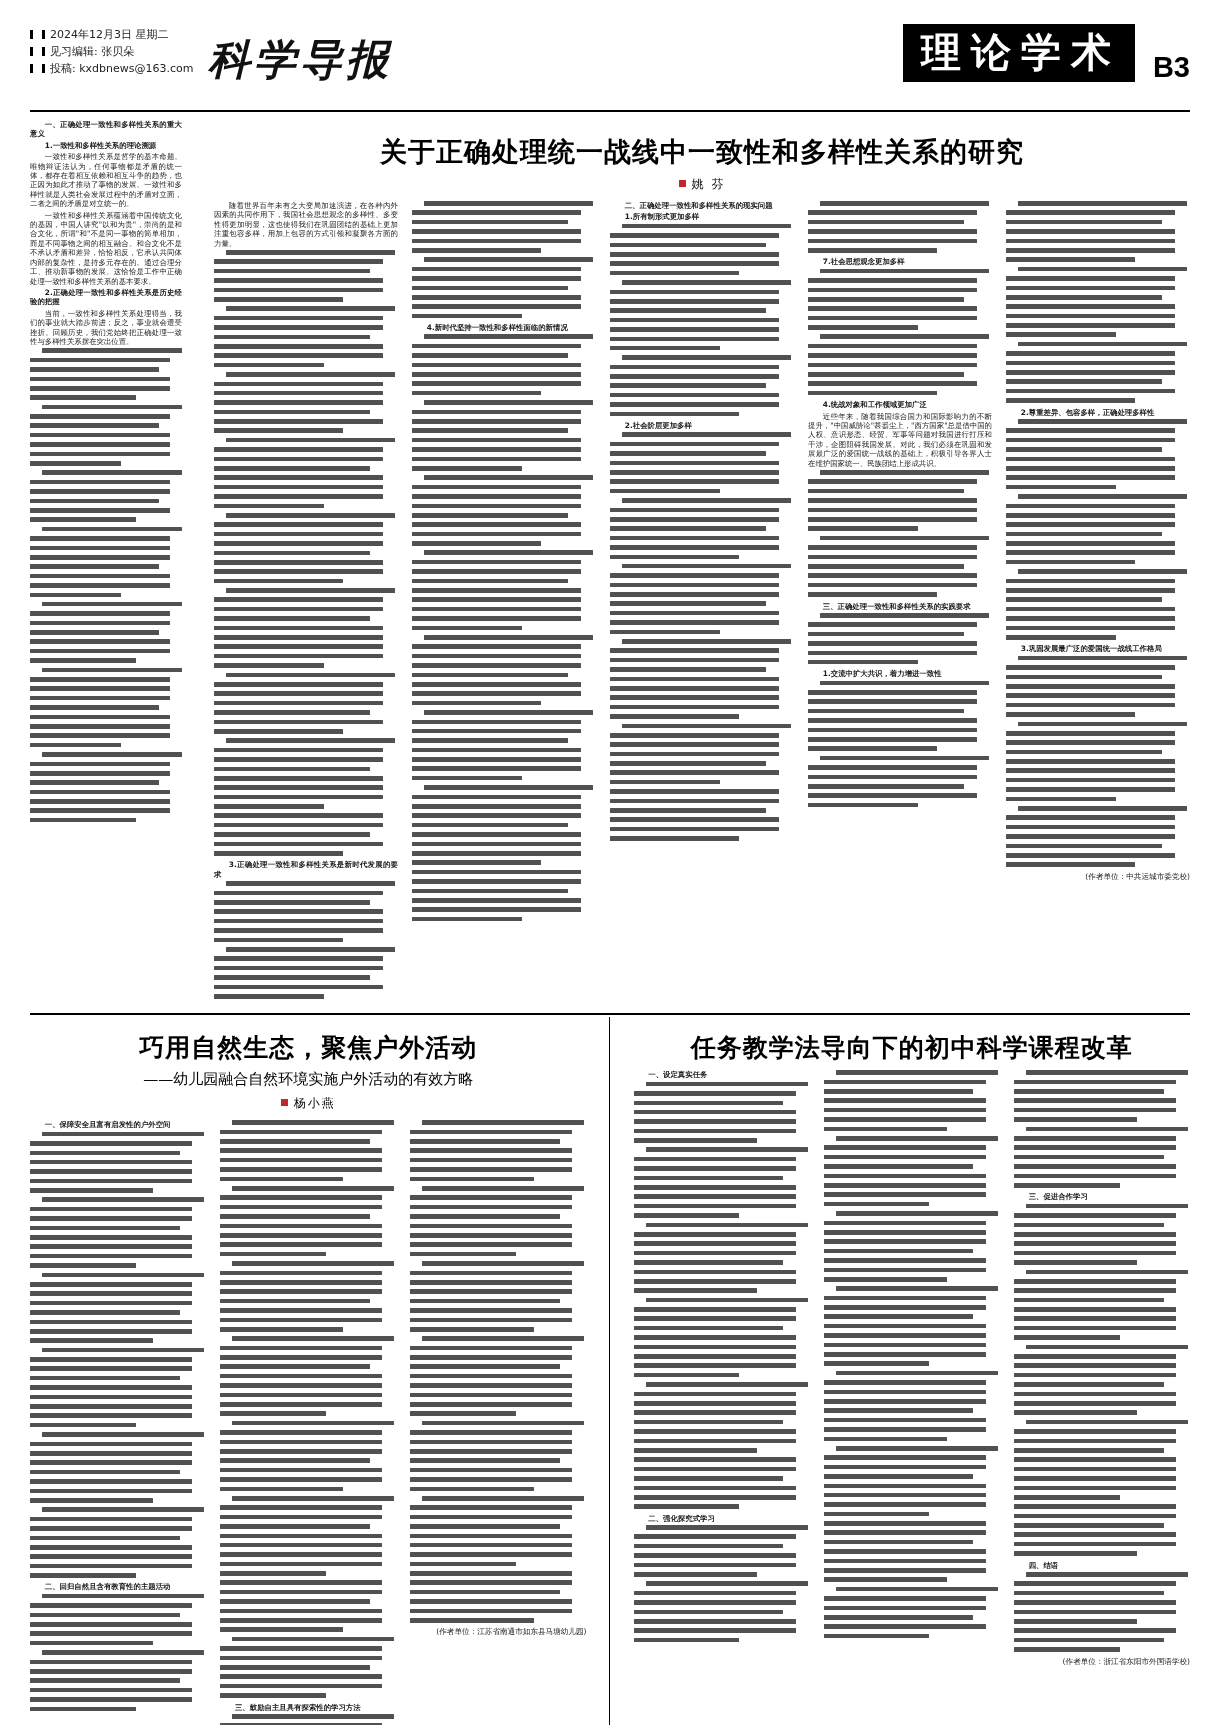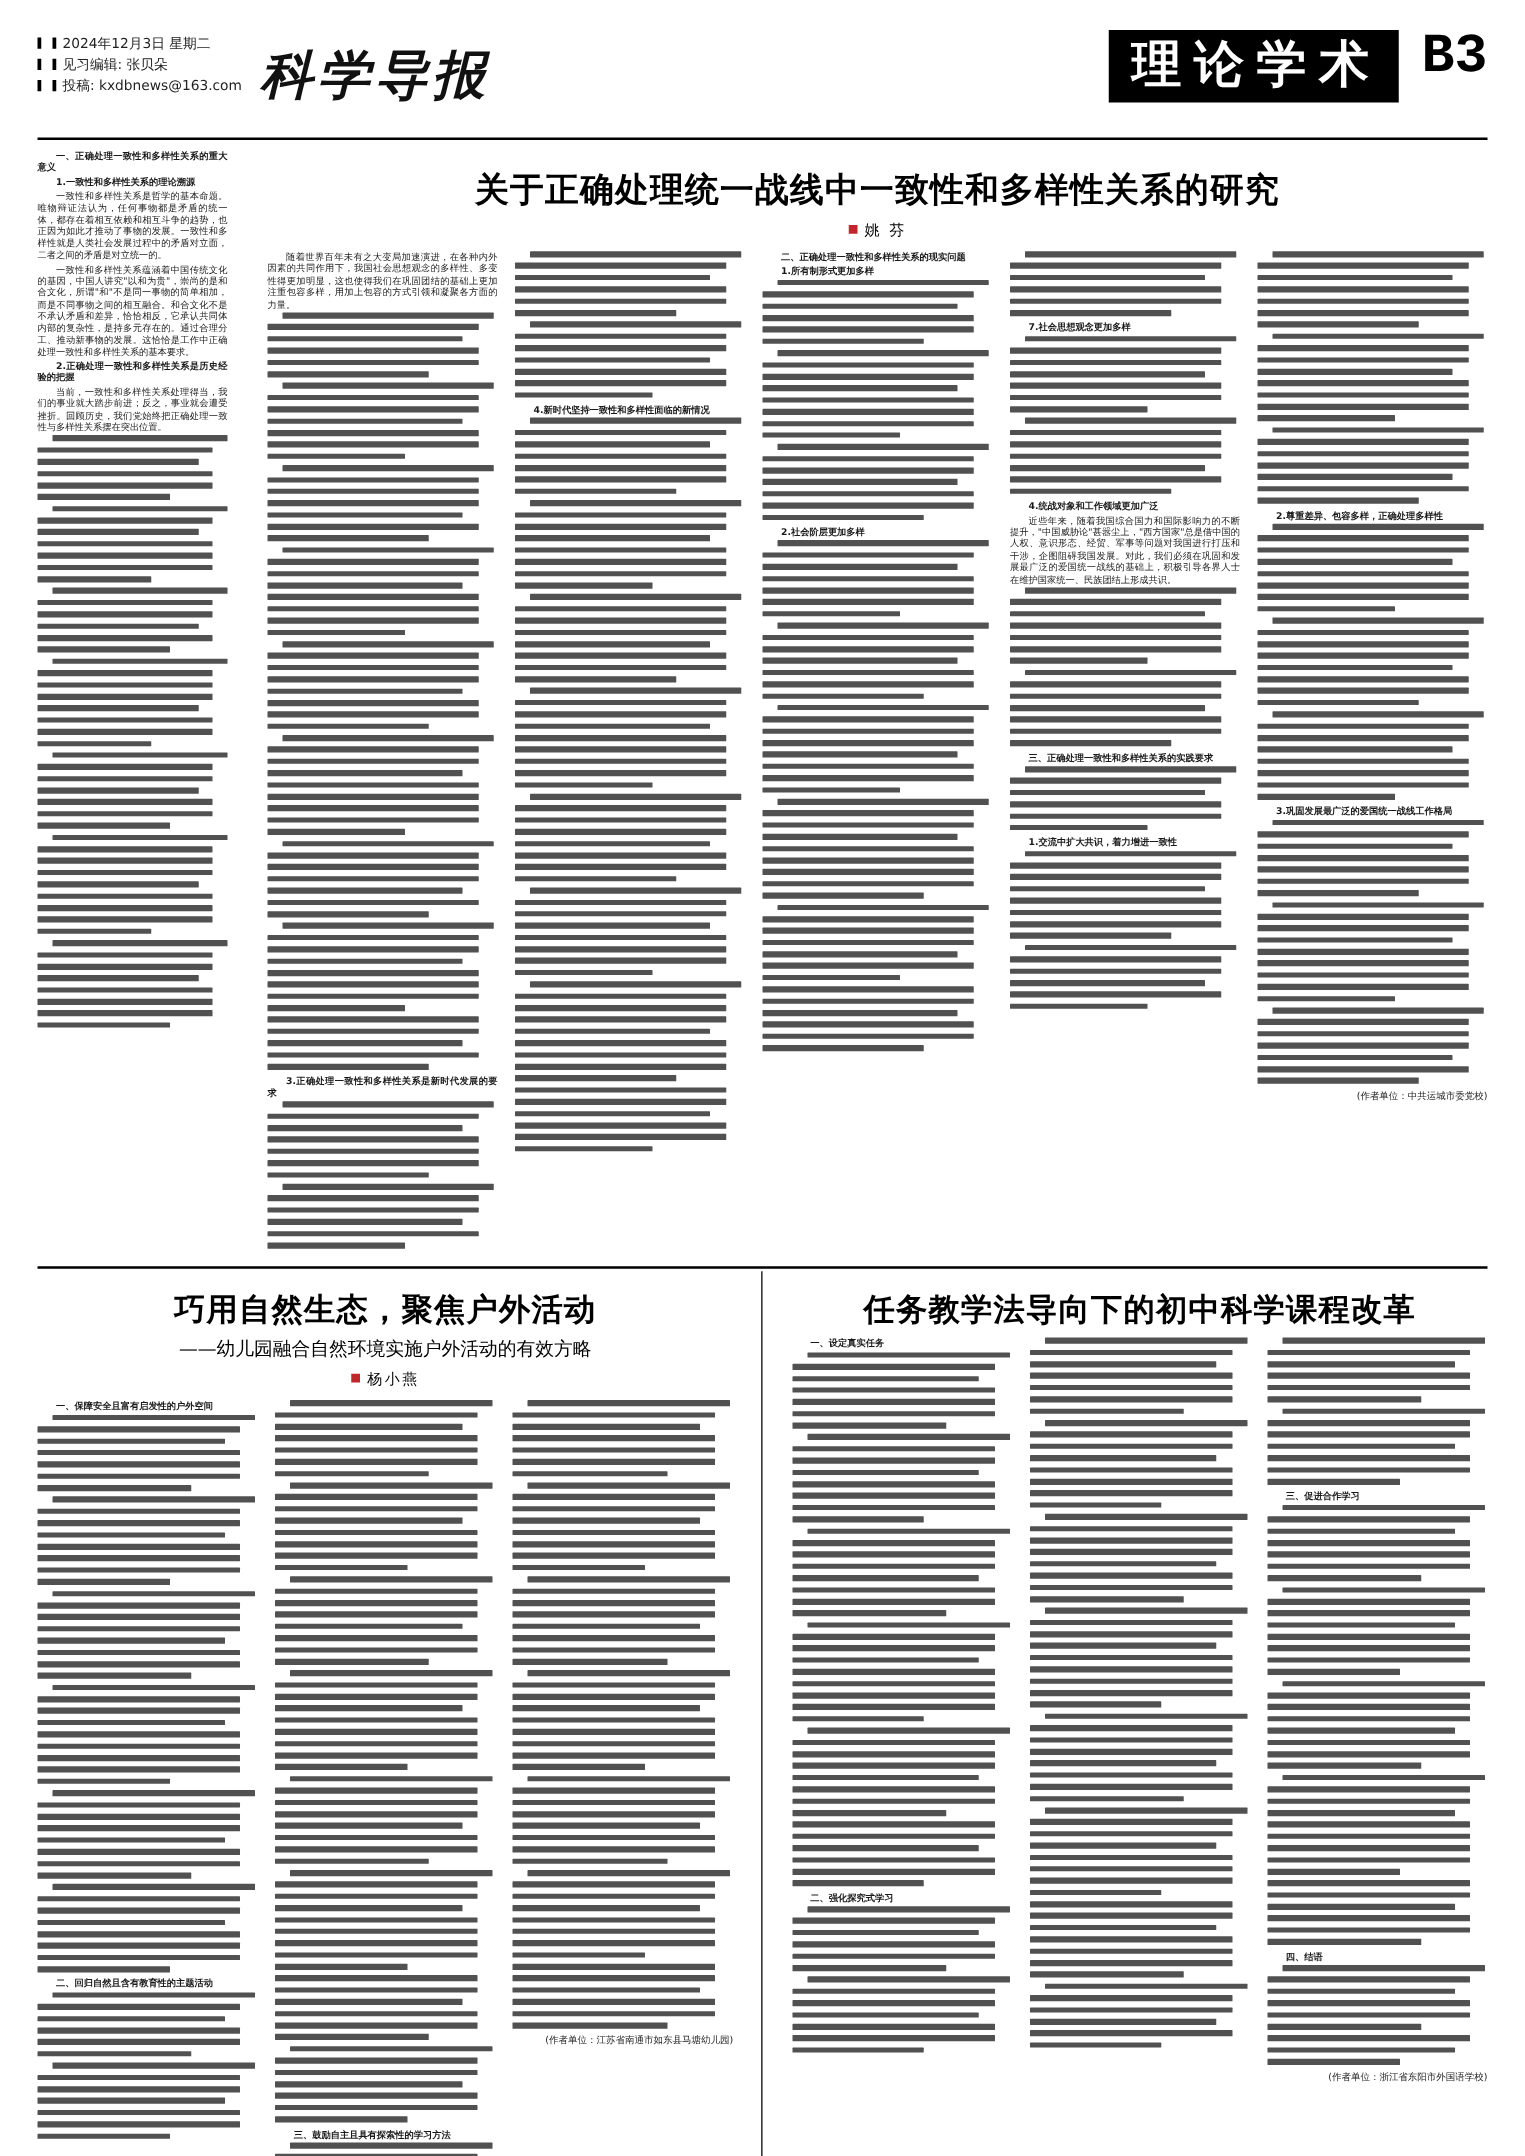--- a/index.html
+++ b/index.html
@@ -5,23 +5,23 @@
   html,body{margin:0;padding:0;background:#ffffff;}
   body{width:1220px;height:1725px;font-family:"DejaVu Sans","Liberation Sans",sans-serif;color:#000;}
   .page{position:relative;width:1220px;height:1725px;padding:0;box-sizing:border-box;}
 
   
   .masthead{position:relative;height:92px;margin:18px 30px 0 30px;border-bottom:2px solid #000;}
   .mh-left{position:absolute;left:0;top:8px;font-size:11px;line-height:17px;color:#222;}
   .mh-left div{white-space:nowrap;}
   .mh-left .bar{display:inline-block;width:9px;height:9px;border-left:3px solid #000;border-right:3px solid #000;margin-right:5px;vertical-align:-1px;}
   .mh-logo{position:absolute;left:178px;top:14px;font-family:"DejaVu Serif","Liberation Serif",serif;font-size:42px;font-weight:bold;letter-spacing:4px;font-style:italic;color:#111;}
-  .mh-right{position:absolute;right:0;top:6px;display:flex;align-items:flex-start;padding-left:17px;}
+  .mh-right{position:absolute;right:0;top:6px;display:flex;align-items:flex-end;padding-left:17px;}
   .mh-title{background:#000;color:#fff;font-family:"DejaVu Serif","Liberation Serif",serif;font-size:40px;font-weight:bold;letter-spacing:10px;padding:8px 14px 10px 18px;line-height:1;}
-  .mh-page{font-family:Liberation Mono, monospace;font-size:44px;font-weight:bold;margin-left:18px;line-height:1;}
+  .mh-page{font-family:Liberation Sans, sans-serif;font-size:29px;font-weight:bold;margin-left:18px;line-height:1;}
 
   
   .zone{padding:0 30px;box-sizing:border-box;}
   .rule{border-top:2px solid #000;margin:10px 30px 0 30px;}
 
   .headline{text-align:center;font-family:"DejaVu Serif","Liberation Serif",serif;font-weight:bold;color:#000;}
   .h-main{font-size:27px;letter-spacing:1px;margin:14px 0 6px;}
   .h-sub{font-size:15px;margin:2px 0 6px;font-weight:normal;}
   .byline{text-align:center;font-size:12px;margin:2px 0 8px;letter-spacing:2px;}
   .byline .sq{display:inline-block;width:7px;height:7px;background:#c0272d;margin-right:6px;vertical-align:1px;}

